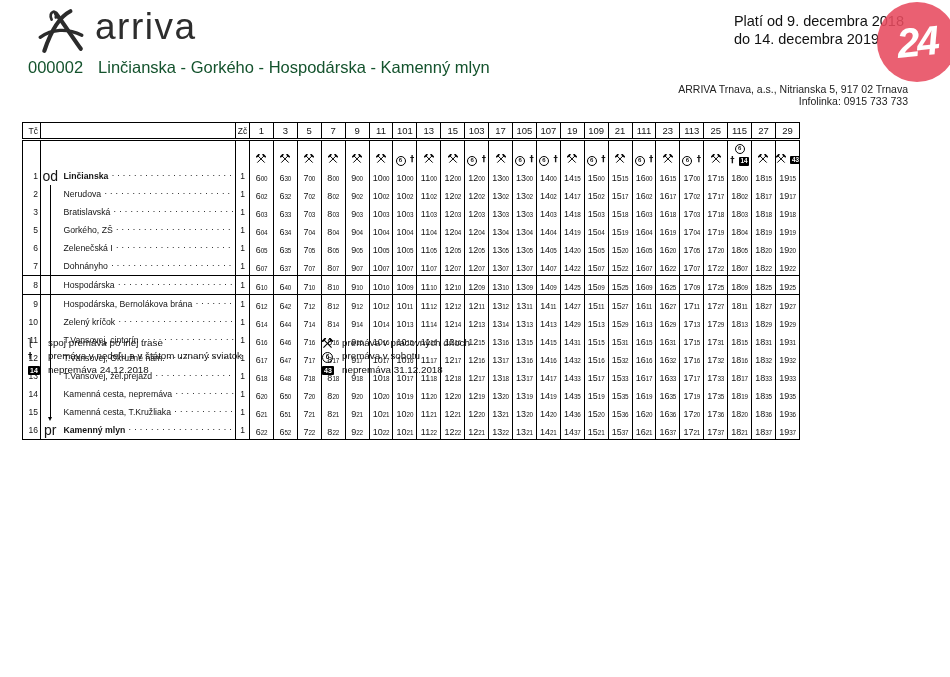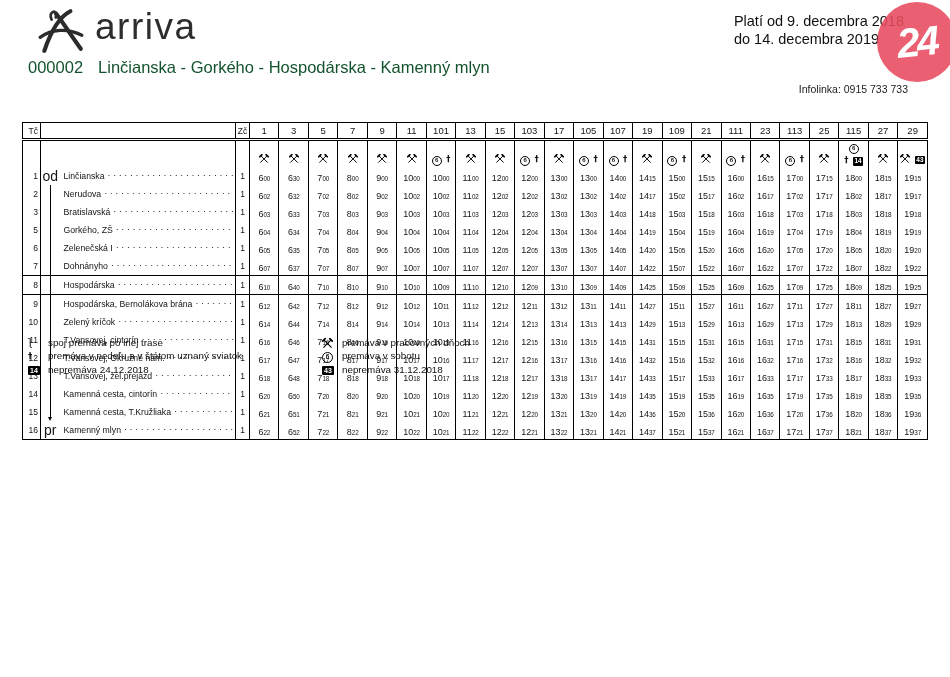--- a/index.html
+++ b/index.html
@@ -18,39 +18,39 @@
   .badge span{color:#fff;font-size:41px;font-weight:bold;font-style:italic;
               letter-spacing:-3px;transform:rotate(-6deg)}
 
   .title{position:absolute;left:28px;top:58px;font-size:16.5px;color:#14532d}
   .title .num{margin-right:15px}
 
   .address{position:absolute;right:42px;top:84px;text-align:right;
            font-size:10.5px;line-height:11.8px;color:#222}
 
   
-  table{position:absolute;left:22px;top:122px;width:906px;border-collapse:collapse;
+  table{position:absolute;left:22px;top:122px;width:778px;border-collapse:collapse;
         table-layout:fixed;border:1.5px solid #000}
   th,td{padding:0;font-weight:normal;overflow:hidden;white-space:nowrap;vertical-align:middle}
   thead th{height:15px;font-size:9.5px;border-bottom:3px double #000}
   thead .tc,thead .zc{font-size:8.5px}
   tr.symrow{height:22px}
   tbody tr{height:11.4px}
   tr.divider td{border-top:1px solid #000;border-bottom:1px solid #000}
 
   .tc{text-align:right;padding-right:2px;font-size:8.5px;border-right:1px solid #000}
   .od{font-size:14px;text-align:center;position:relative}
   .od.line{background:linear-gradient(#000,#000) 50% 0/1px 100% no-repeat}
   .od.end{background:linear-gradient(#000,#000) 50% 0/1px calc(100% - 4px) no-repeat}
   .od.end::after{content:"";position:absolute;left:50%;margin-left:-2.5px;bottom:0;
                  width:0;height:0;border-left:2.5px solid transparent;
                  border-right:2.5px solid transparent;border-top:4.5px solid #000}
   .name{font-size:8.7px;text-align:left;padding-left:4px}
   .name .nrow{display:flex;align-items:center;height:100%}
-  .name.b .sname{font-weight:normal}
+  .name.b .sname{font-weight:bold}
   .dots{flex:1;overflow:hidden;font-size:9px;letter-spacing:2.6px;padding-left:3px;
         color:#111;line-height:1;margin-right:1px}
   .zc{font-size:8.5px;text-align:center;border-left:1px solid #000;border-right:1px solid #000}
   .time,.sym{text-align:center;border-left:1px solid #000}
   .time .h{font-size:9px}
   .time .m{font-size:6.3px;letter-spacing:-.2px}
   .sym{vertical-align:bottom;padding-bottom:1px;font-weight:bold}
   .sym div{line-height:8px}
 
   .hicon{width:10px;height:9px;vertical-align:-1px}
@@ -95,20 +95,21 @@
 
 <div class="badge">
   <span>24</span>
 </div>
 
 <div class="title">
   <span class="num">000002</span><span>Linčianska - Gorkého - Hospodárska - Kamenný mlyn</span>
 </div>
 
 <div class="address">
+  <div>ARRIVA Trnava, a.s., Nitrianska 5, 917 02 Trnava</div>
   <div>Infolinka: 0915 733 733</div>
 </div>
 
 <table id="tt">
     <colgroup>
       <col style="width:18px">
       <col style="width:19px">
       <col style="width:176px">
       <col style="width:14px">
       <col>
@@ -710,21 +711,21 @@
         <td class="time"><span class="h">17</span><span class="m">33</span></td>
         <td class="time"><span class="h">18</span><span class="m">17</span></td>
         <td class="time"><span class="h">18</span><span class="m">33</span></td>
         <td class="time"><span class="h">19</span><span class="m">33</span></td>
       </tr>
       <tr>
         <td class="tc">14</td>
         <td class="od line"></td>
         <td class="name">
           <div class="nrow">
-            <span class="sname">Kamenná cesta, cintorín</span>
+            <span class="sname">Kamenná cesta, nepremáva</span>
             <span class="dots">······································································</span>
           </div>
         </td>
         <td class="zc">1</td>
         <td class="time"><span class="h">6</span><span class="m">20</span></td>
         <td class="time"><span class="h">6</span><span class="m">50</span></td>
         <td class="time"><span class="h">7</span><span class="m">20</span></td>
         <td class="time"><span class="h">8</span><span class="m">20</span></td>
         <td class="time"><span class="h">9</span><span class="m">20</span></td>
         <td class="time"><span class="h">10</span><span class="m">20</span></td>

